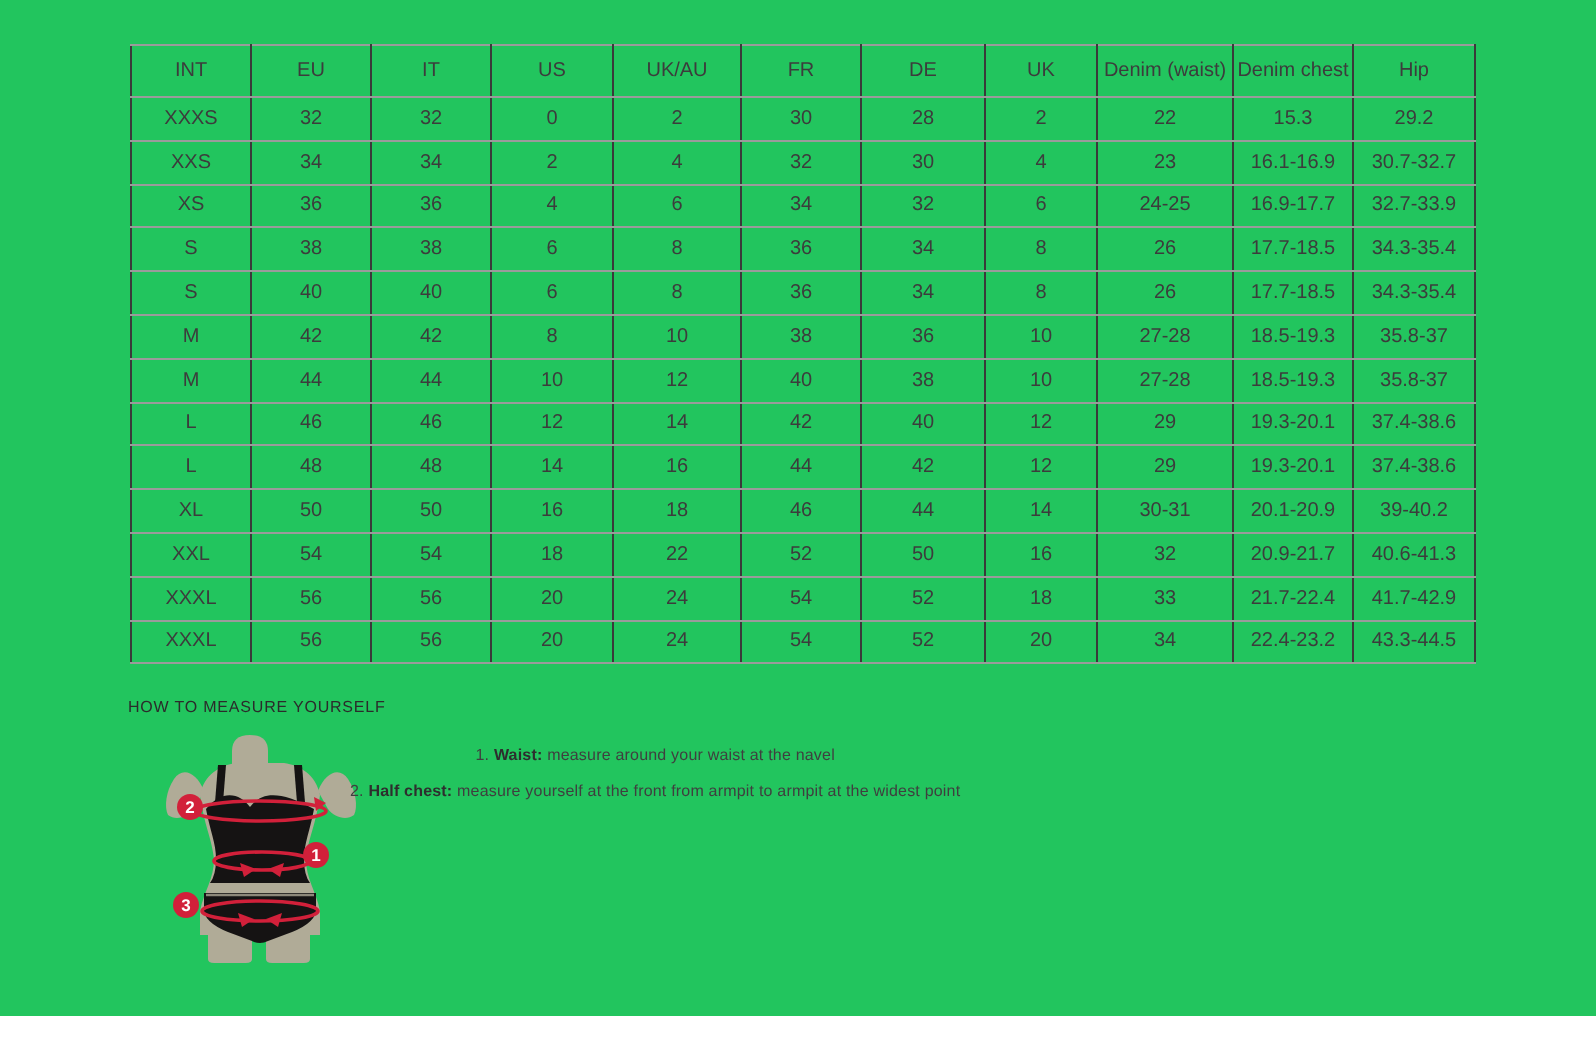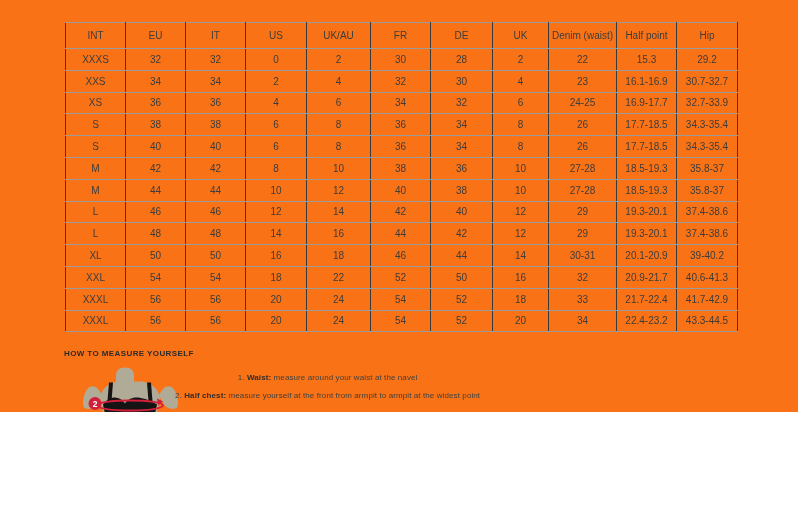--- a/index.html
+++ b/index.html
@@ -4,22 +4,22 @@
 <style>
   * { margin: 0; padding: 0; box-sizing: border-box; }
   html, body { background: #ffffff; }
   body {
     font-family: "Liberation Sans", "DejaVu Sans", sans-serif;
     color: #3a3a3a;
   }
   .page {
     position: relative;
     width: 798px;
-    height: 412px;
-    background: #f97316;
+    height: 508px;
+    background: #22c55e;
     overflow: hidden;
   }
 
   
   table.size-table {
     position: absolute;
     left: 65px;
     top: 22px;
     width: 672px;
     border-collapse: collapse;
@@ -42,21 +42,21 @@
   }
   table.size-table thead th { height: 26px; }
   table.size-table tbody td { height: 21.8px; }
 
   
   .measure-title {
     position: absolute;
     left: 64px;
     top: 349px;
     font-size: 8px;
-    font-weight: bold;
+    font-weight: normal;
     letter-spacing: 0.4px;
     color: #2b2b2b;
     text-align: center;
   }
   .figure-wrap {
     position: absolute;
     left: 78px;
     top: 367px;
     width: 105px;
     height: 118px;
@@ -100,21 +100,21 @@
       <tr id="size-head">
           <th>INT</th>
           <th>EU</th>
           <th>IT</th>
           <th>US</th>
           <th>UK/AU</th>
           <th>FR</th>
           <th>DE</th>
           <th>UK</th>
           <th>Denim (waist)</th>
-          <th>Half point</th>
+          <th>Denim chest</th>
           <th>Hip</th>
         </tr>
     </thead>
     <tbody id="size-body">
         <tr>
           <td>XXXS</td>
           <td>32</td>
           <td>32</td>
           <td>0</td>
           <td>2</td>

